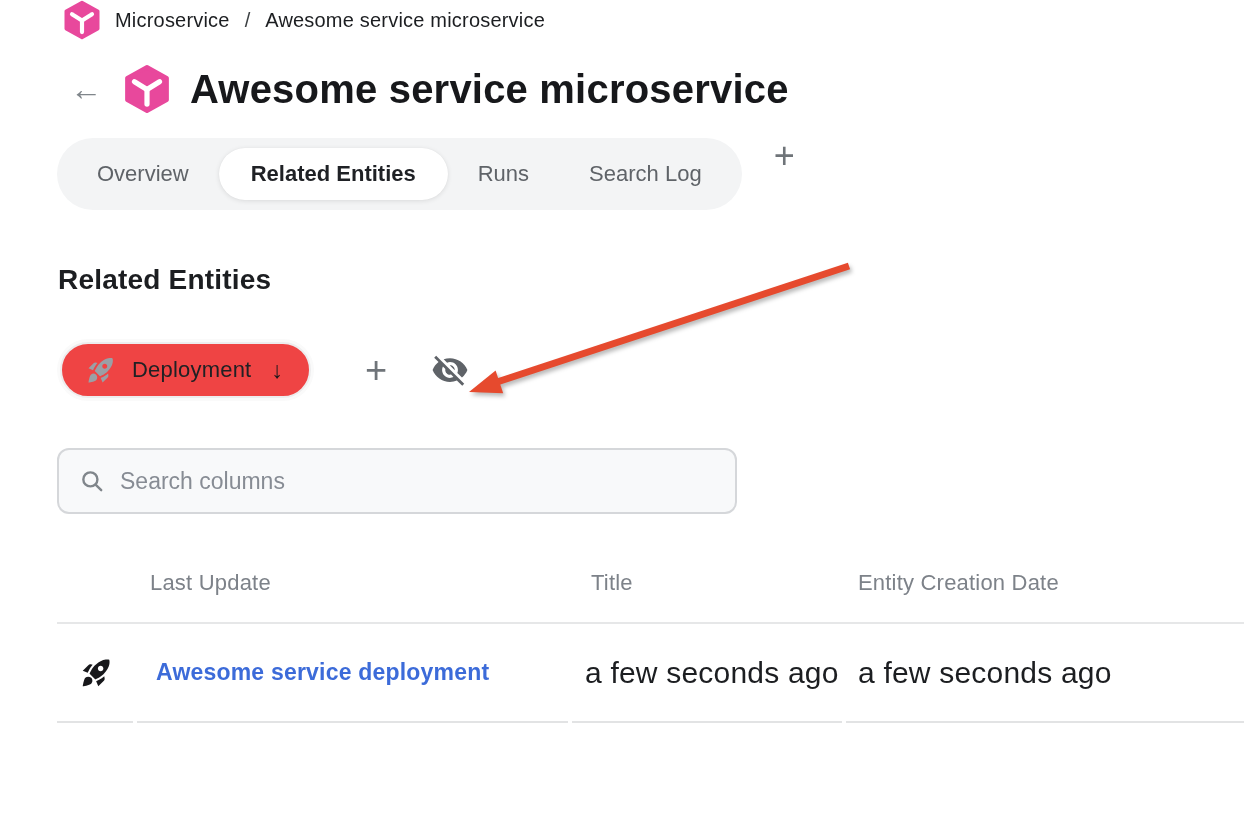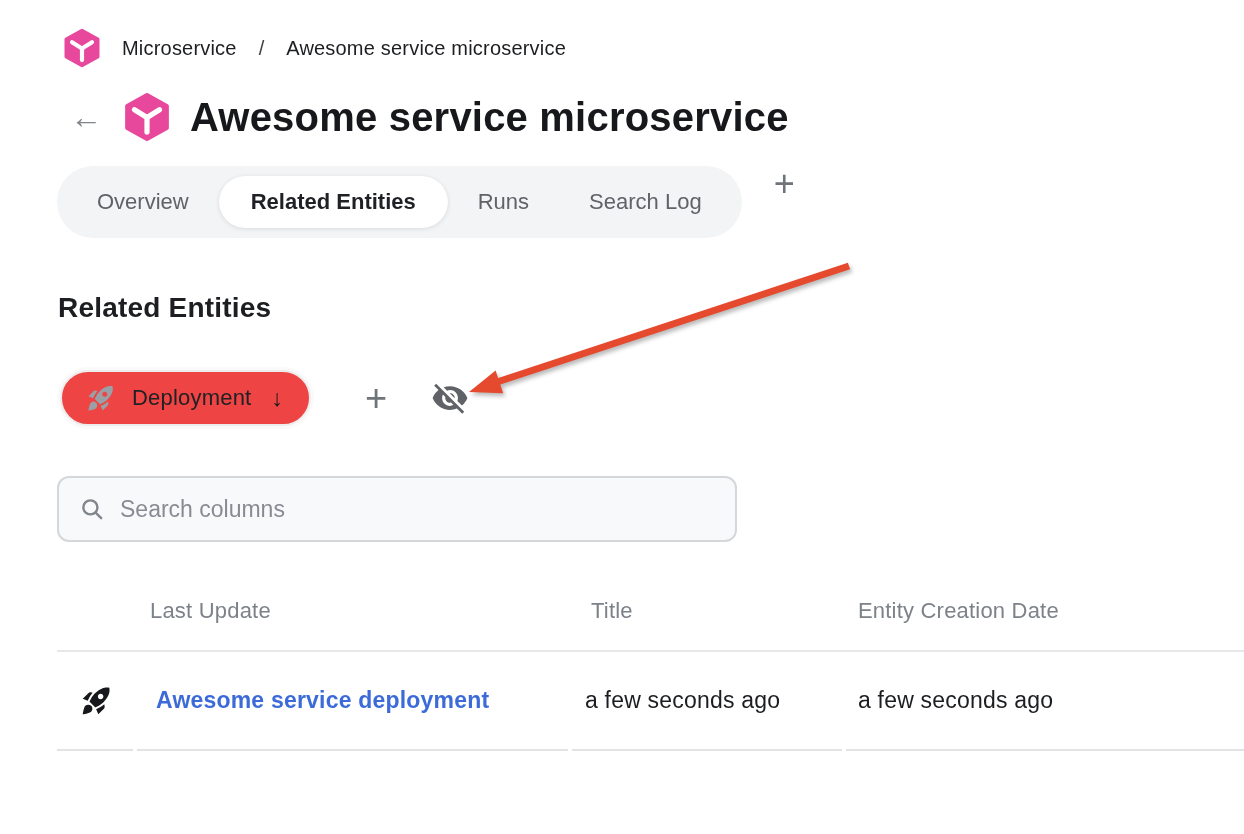--- a/index.html
+++ b/index.html
@@ -1,21 +1,21 @@
 <!DOCTYPE html>
 <html><head>
 <meta charset="utf-8">
 <style>
   * { margin: 0; padding: 0; box-sizing: border-box; }
   html, body { width: 1244px; height: 834px; background: #ffffff;
     font-family: "Liberation Sans", sans-serif; color: #1c1e21; overflow: hidden; }
   .page { position: relative; width: 1244px; height: 834px; }
 
   
-  .breadcrumb { display: flex; align-items: center; gap: 20px; padding: 28px 0 0 62px; }
+  .breadcrumb { display: flex; align-items: center; gap: 13px; padding: 0 0 0 62px; }
   .breadcrumb .crumb { font-size: 20px; font-weight: 500; color: #1c1e21; letter-spacing: .2px; }
   .breadcrumb .sep { font-size: 20px; color: #3c4043; padding: 0 2px; }
 
   
   .title-row { display: flex; align-items: center; gap: 18px; padding: 24px 0 0 70px; }
   .back-arrow { font-size: 32px; color: #80868b; line-height: 1; cursor: pointer; margin-right: 2px; }
   .page-title { font-size: 40px; font-weight: 700; color: #17181b; letter-spacing: .2px; }
 
   
   .tab-row { display: flex; margin: 24px 13px 0 57px; }
@@ -51,21 +51,21 @@
   .th { font-size: 22px; color: #7d8289; letter-spacing: .2px; }
   .th.c-title { padding-left: 19px; }
   .th.c-last { padding-left: 13px; }
   .th.c-created { padding-left: 12px; }
   .head-divider { border: none; border-top: 2px solid #e6e7e8; width: 1187px; }
   .trow .td { display: flex; align-items: center; height: 99px; border-bottom: 2px solid #e2e3e4; }
   .td.c-icon { justify-content: flex-start; padding-left: 23px; }
   .td.c-title { padding-left: 19px; }
   .td.c-last { padding-left: 13px; }
   .td.c-created { padding-left: 12px; }
-  .cell-text { font-size: 23px; color: #1c1e21; letter-spacing: .2px; }
+  .cell-text { font-size: 30px; color: #1c1e21; letter-spacing: .2px; }
   .entity-link { font-size: 23px; font-weight: 600; color: #3c6bd9; text-decoration: none; cursor: pointer; letter-spacing: .2px; }
 
   
   .annotation-layer { position: absolute; top: 0; left: 0; width: 1244px; height: 834px; pointer-events: none; }
 
   .icon-svg { display: block; }
 </style>
 </head>
 <body>
 

